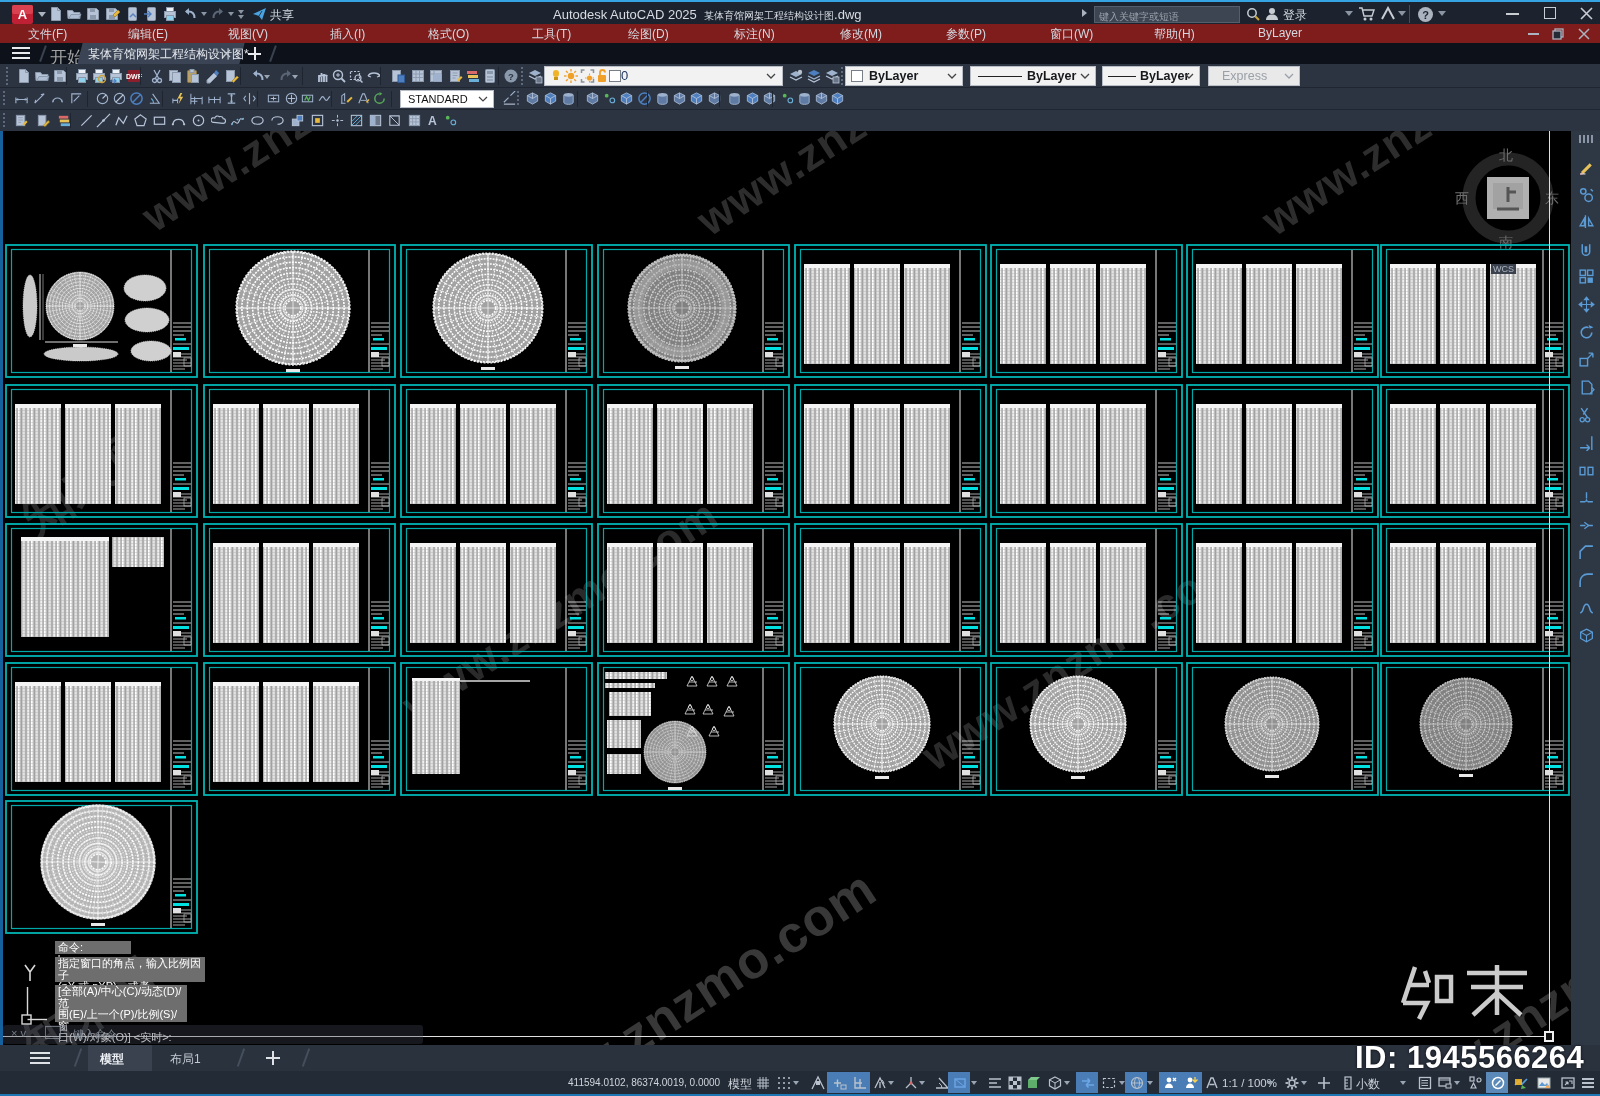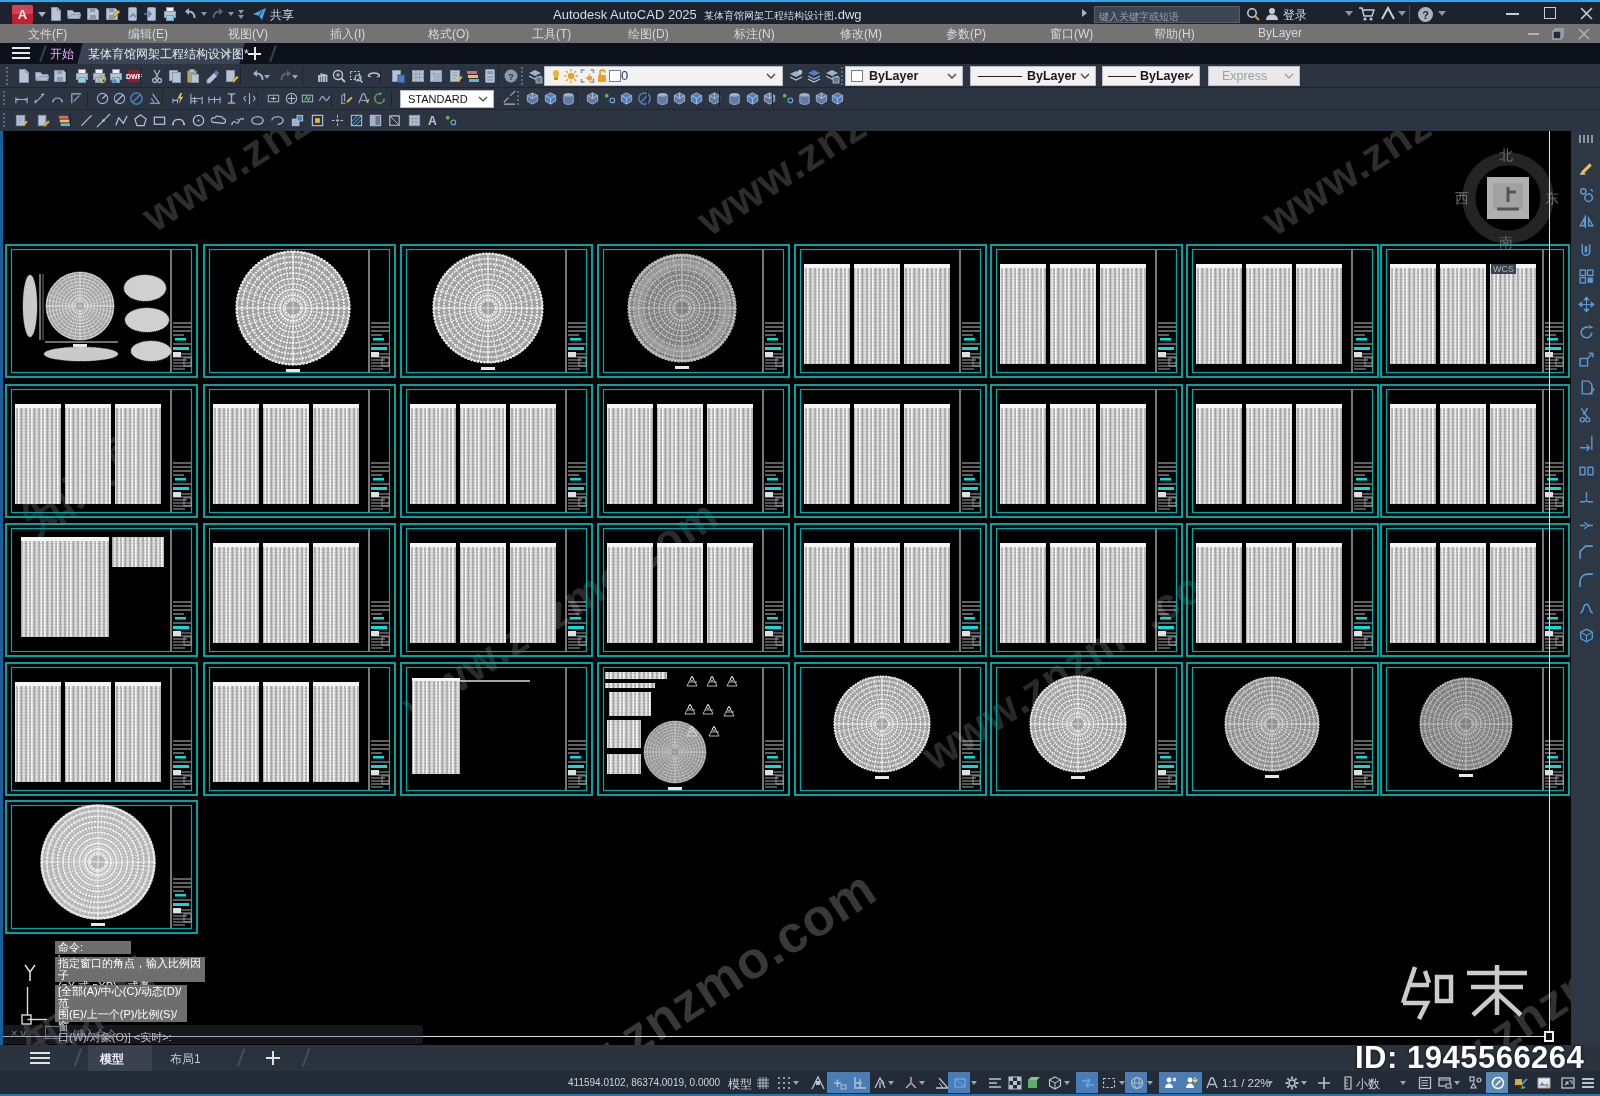--- a/index.html
+++ b/index.html
@@ -1,18 +1,18 @@
 <!DOCTYPE html>
 <html><head><meta charset="utf-8"><title>t</title><style>
 *{margin:0;padding:0;box-sizing:border-box}
 html,body{width:1600px;height:1096px;overflow:hidden;background:#000;
  font-family:"Liberation Sans",sans-serif;position:relative}
 .abs{position:absolute}
 #titlebar{left:0;top:0;width:1600px;height:24px;background:#1c232e;border-top:2px solid #36a3e2}
-#menubar{left:0;top:24px;width:1600px;height:19px;background:#737373}
+#menubar{left:0;top:24px;width:1600px;height:19px;background:#7f1d1d}
 #tabbar{left:0;top:43px;width:1600px;height:21px;background:#0d1119}
 #tb1{left:0;top:64px;width:1600px;height:24px;background:#2c3441;border-bottom:1px solid #202631}
 #tb2{left:0;top:88px;width:1600px;height:22px;background:#2c3441;border-bottom:1px solid #202631}
 #tb3{left:0;top:110px;width:1600px;height:21px;background:#2c3441}
 #canvas{left:3px;top:131px;width:1568px;height:914px;background:#000;overflow:hidden}
 #leftstrip{left:0;top:131px;width:3px;height:914px;background:#15619e}
 #rightbar{left:1571px;top:131px;width:29px;height:914px;background:#2e3845}
 #modelbar{left:0;top:1045px;width:1600px;height:26px;background:#2a323e}
 #statusbar{left:0;top:1071px;width:1600px;height:25px;background:#232b37;border-bottom:2px solid #1e76b4}
 .mi{position:absolute;top:2px;color:#d3d8df;font-size:12px;white-space:nowrap}
@@ -226,21 +226,21 @@
       <path d="M1 1l10 10M11 1L1 11" stroke="#aab3bf" stroke-width="1.5"></path>
     </svg>
   </div>
 <div id="tabbar" class="abs">
     <div class="abs" style="left:12px;top:4px;width:18px;height:13px">
       <div style="height:2px;background:#e8eaee;margin-bottom:3px"></div>
       <div style="height:2px;background:#e8eaee;margin-bottom:3px"></div>
       <div style="height:2px;background:#e8eaee"></div>
     </div>
     <div class="abs" style="left:42px;top:2px;width:1.5px;height:17px;background:#3a4250;transform:rotate(20deg)"></div>
-    <div class="abs" style="left:50px;top:3px;color:#f0abfc;font-size:12px">开始</div>
+    <div class="abs" style="left:50px;top:3px;color:#a3a3a3;font-size:17px">开始</div>
     <div class="abs" style="left:80px;top:0;width:162px;height:21px;background:#3b4454;transform:skewX(-14deg)"></div>
     <div class="abs" style="left:88px;top:3px;color:#e6e9ee;font-size:12px">某体育馆网架工程结构设计图*</div>
     <svg class="abs" style="left:222px;top:6px" width="9" height="9">
       <path d="M1 1l7 7M8 1L1 8" stroke="#c2c8d2" stroke-width="1.3"></path>
     </svg>
     <div class="abs" style="left:248px;top:4px;width:13px;height:13px">
       <div class="abs" style="left:5.5px;top:0;width:2px;height:13px;background:#e8eaee"></div>
       <div class="abs" style="left:0;top:5.5px;width:13px;height:2px;background:#e8eaee"></div>
     </div>
     <div class="abs" style="left:272px;top:2px;width:1.5px;height:17px;background:#3a4250;transform:rotate(20deg)"></div>
@@ -1370,21 +1370,21 @@
     </svg>
     <div class="abs" style="left:1180px;top:1px;width:22px;height:21px;background:#4a7db5"></div>
     <svg class="abs" style="left:1184px;top:4px" width="16" height="16" viewBox="0 0 16 16">
       <circle cx="6" cy="5" r="2.4" fill="#fff"></circle>
       <path d="M2 13c0-3 2-4.5 4-4.5s4 1.5 4 4.5z" fill="#fff"></path>
       <path d="M11 2v5m-2.5-2.5L11 7l2.5-2.5" stroke="#ffd34d" stroke-width="1.3" fill="none"></path>
     </svg>
     <svg class="abs" style="left:1204px;top:4px" width="16" height="16" viewBox="0 0 16 16">
       <path d="M3 13L7 3h2l4 10M5.5 9.5h5" fill="none" stroke="#b9c2cc" stroke-width="1.4"></path>
     </svg>
-    <div class="abs" style="left:1222px;top:6px;color:#ccd1d9;font-size:11.5px">1:1 / 22%</div>
+    <div class="abs" style="left:1222px;top:6px;color:#ccd1d9;font-size:11.5px">1:1 / 100%</div>
     <div class="abs" style="left:1267px;top:10px;border-left:3.5px solid transparent;border-right:3.5px solid transparent;border-top:4.5px solid #9aa5b4"></div>
     <svg class="abs" style="left:1284px;top:4px" width="16" height="16" viewBox="0 0 16 16">
       <circle cx="8" cy="8" r="3" fill="none" stroke="#b9c2cc" stroke-width="1.5"></circle>
       <g stroke="#b9c2cc" stroke-width="1.8">
         <line x1="8" y1="1.5" x2="8" y2="4"></line>
         <line x1="8" y1="12" x2="8" y2="14.5"></line>
         <line x1="1.5" y1="8" x2="4" y2="8"></line>
         <line x1="12" y1="8" x2="14.5" y2="8"></line>
         <line x1="3.4" y1="3.4" x2="5.2" y2="5.2"></line>
         <line x1="10.8" y1="10.8" x2="12.6" y2="12.6"></line>

